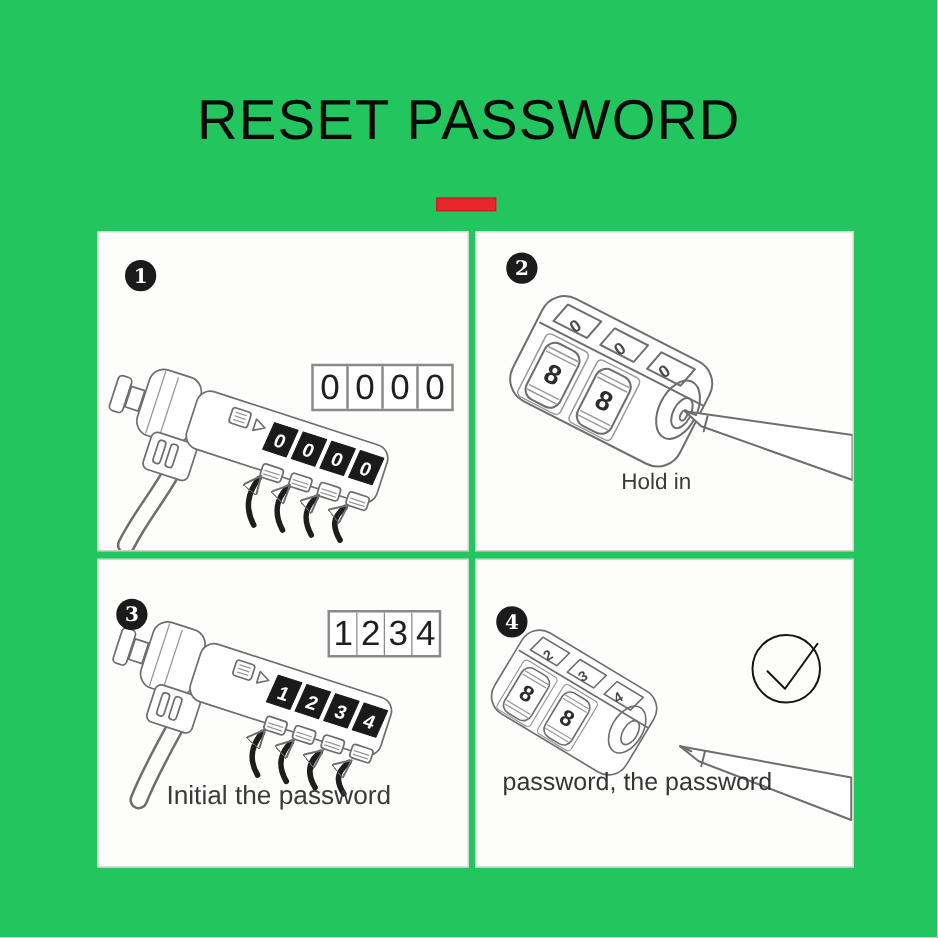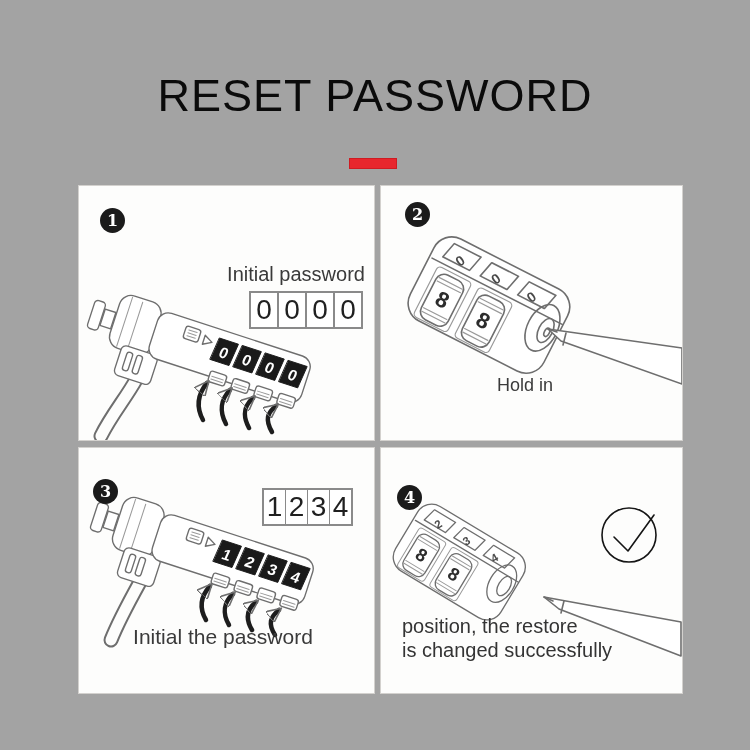--- a/index.html
+++ b/index.html
@@ -1,16 +1,16 @@
 <!DOCTYPE html>
 <html><head>
 <meta charset="utf-8">
 <style>
   html,body{margin:0;padding:0;background:#ffffff;}
-  .sheet{position:relative;width:750px;height:750px;background:#a3a3a3;overflow:hidden;
+  .sheet{position:relative;width:750px;height:750px;background:#22c55e;overflow:hidden;
          font-family:"Liberation Sans",sans-serif;}
   .title{position:absolute;left:0;right:0;top:70px;text-align:center;
          font-size:45px;color:#0b0b0b;letter-spacing:1px;white-space:nowrap;}
   .dash{position:absolute;left:349px;top:158px;width:48px;height:11px;
         background:#e8262d;border:1px solid #cf1b22;box-sizing:border-box;}
   .panel{position:absolute;background:#fdfdfc;border:1px solid #d3d1ce;box-sizing:border-box;}
   .p1{left:78px;top:185px;width:297px;height:256px;}
   .p2{left:380px;top:185px;width:303px;height:256px;}
   .p3{left:78px;top:447px;width:297px;height:247px;}
   .p4{left:380px;top:447px;width:303px;height:247px;}
@@ -99,21 +99,20 @@
         </g>
       </g>
       <g>
         <path class="arr" d="M124,234 C117,221 119,208 128,197" marker-end="url(#ah)"></path>
         <path class="arr" d="M147,238 C140,225 142,213 151,204" marker-end="url(#ah)"></path>
         <path class="arr" d="M170,242 C163,229 165,220 174,212" marker-end="url(#ah)"></path>
         <path class="arr" d="M193,246 C186,234 188,227 197,220" marker-end="url(#ah)"></path>
       </g>
     </svg>
     <div class="badge b1">1</div>
-    <div class="cap cap1">Initial password</div>
     <div class="board board1">
       <div class="cell">0</div>
       <div class="cell">0</div>
       <div class="cell">0</div>
       <div class="cell">0</div>
     </div>
   </section>
 
   <section class="panel p2">
     <svg class="illus" width="301" height="254" viewBox="0 0 301 254">
@@ -243,18 +242,17 @@
         <line x1="183" y1="153" x2="180" y2="165"></line>
         <line x1="163" y1="149" x2="172" y2="153"></line>
       </g>
       <g>
         <circle class="chk" cx="248" cy="87" r="27" stroke-width="5.5"></circle>
         <path class="chk" d="M233,89 L247,103 L273,67" stroke-width="9" stroke-linecap="butt" stroke-linejoin="miter"></path>
       </g>
     </svg>
     <div class="badge b4">4</div>
     <div class="cap cap4">
-      <div>position, the restore</div>
-      <div>is changed successfully</div>
+      <div>password, the password</div>
     </div>
   </section>
 
 </div>
 
 </body></html>

